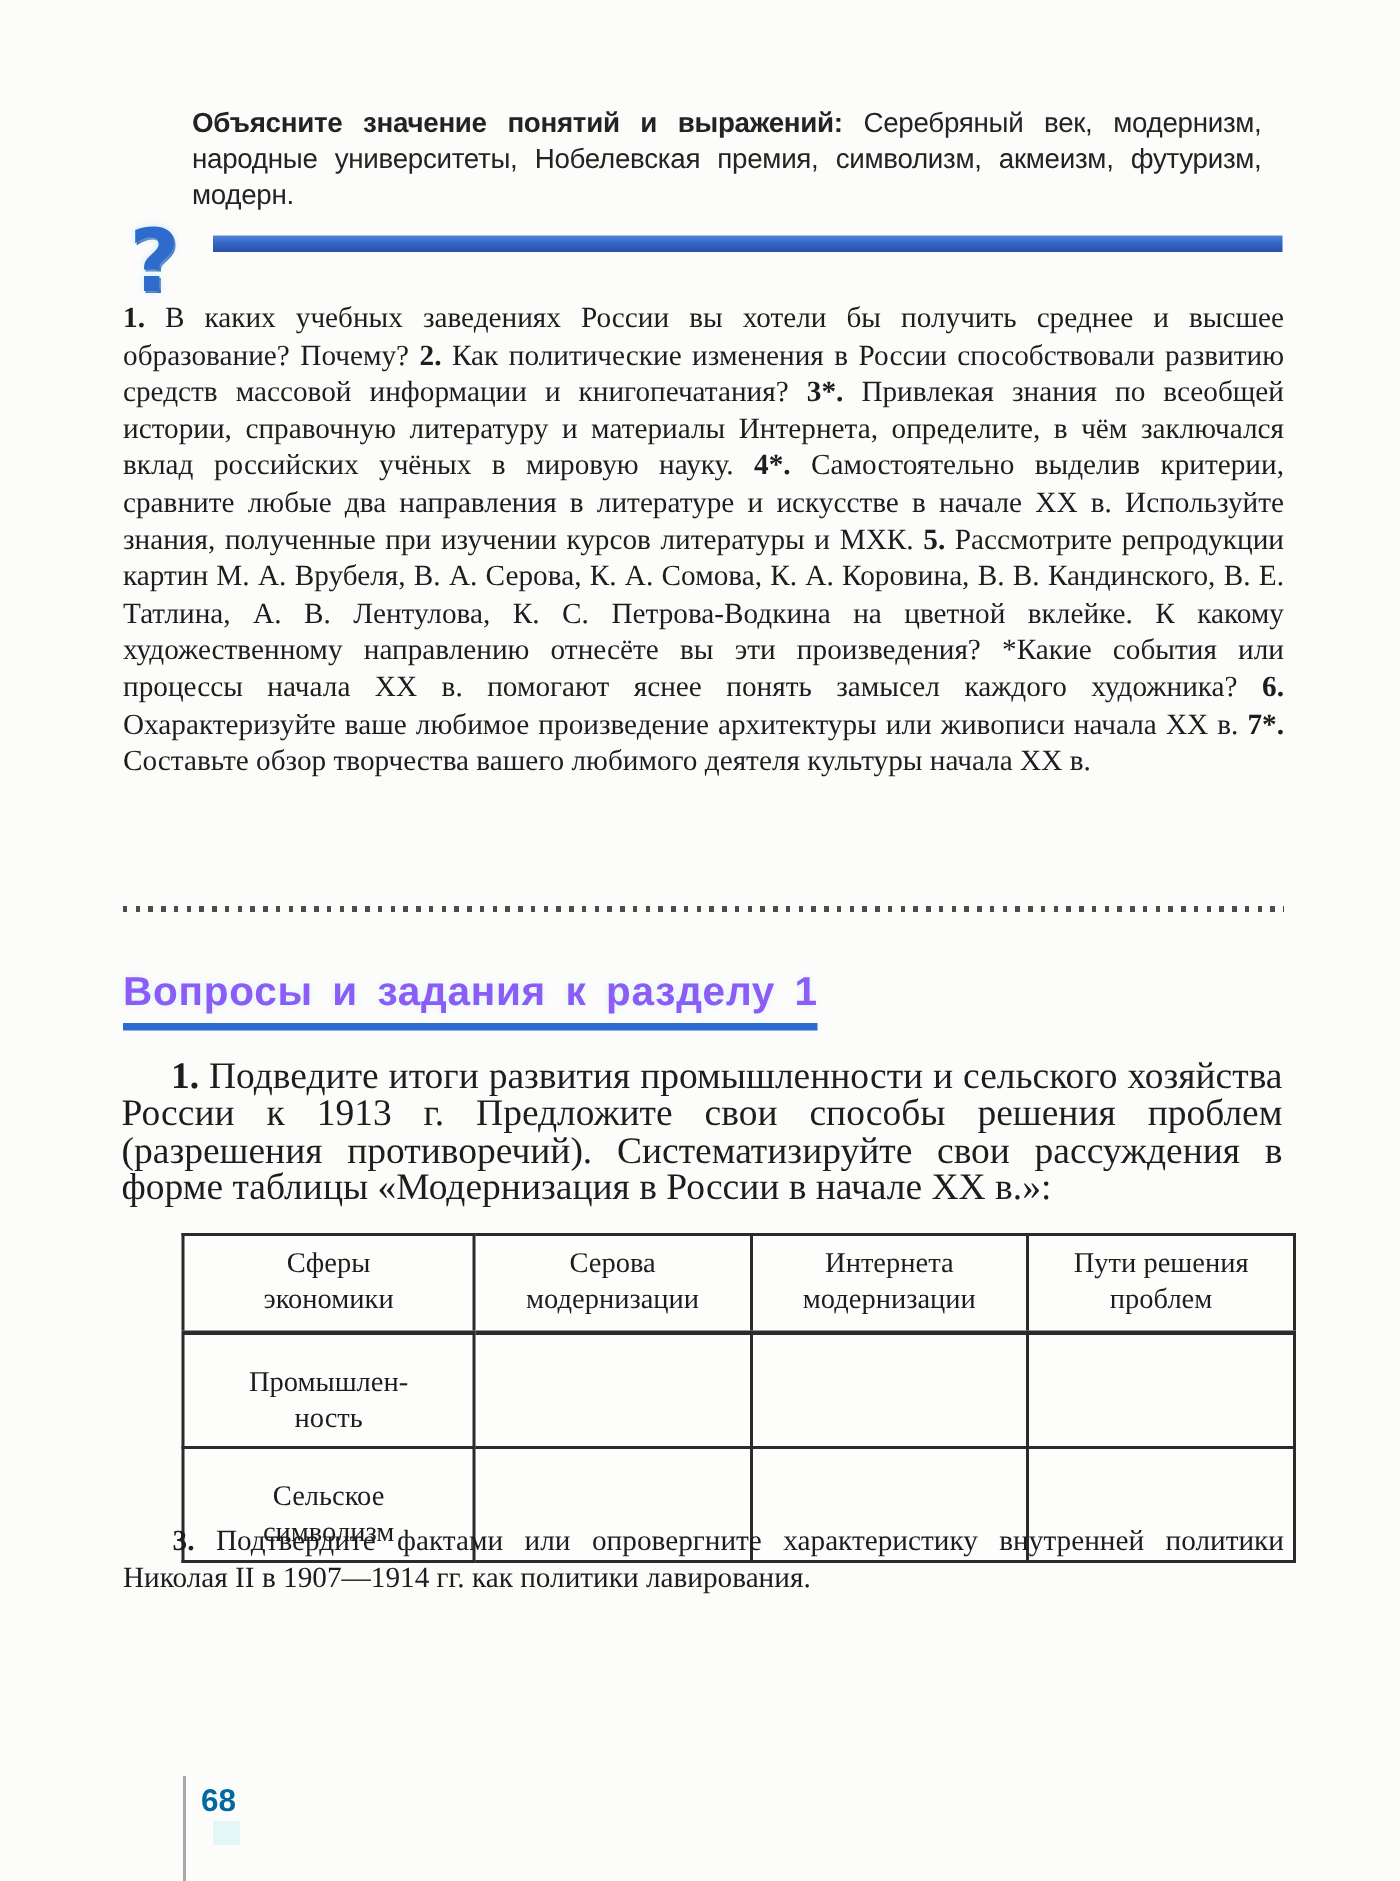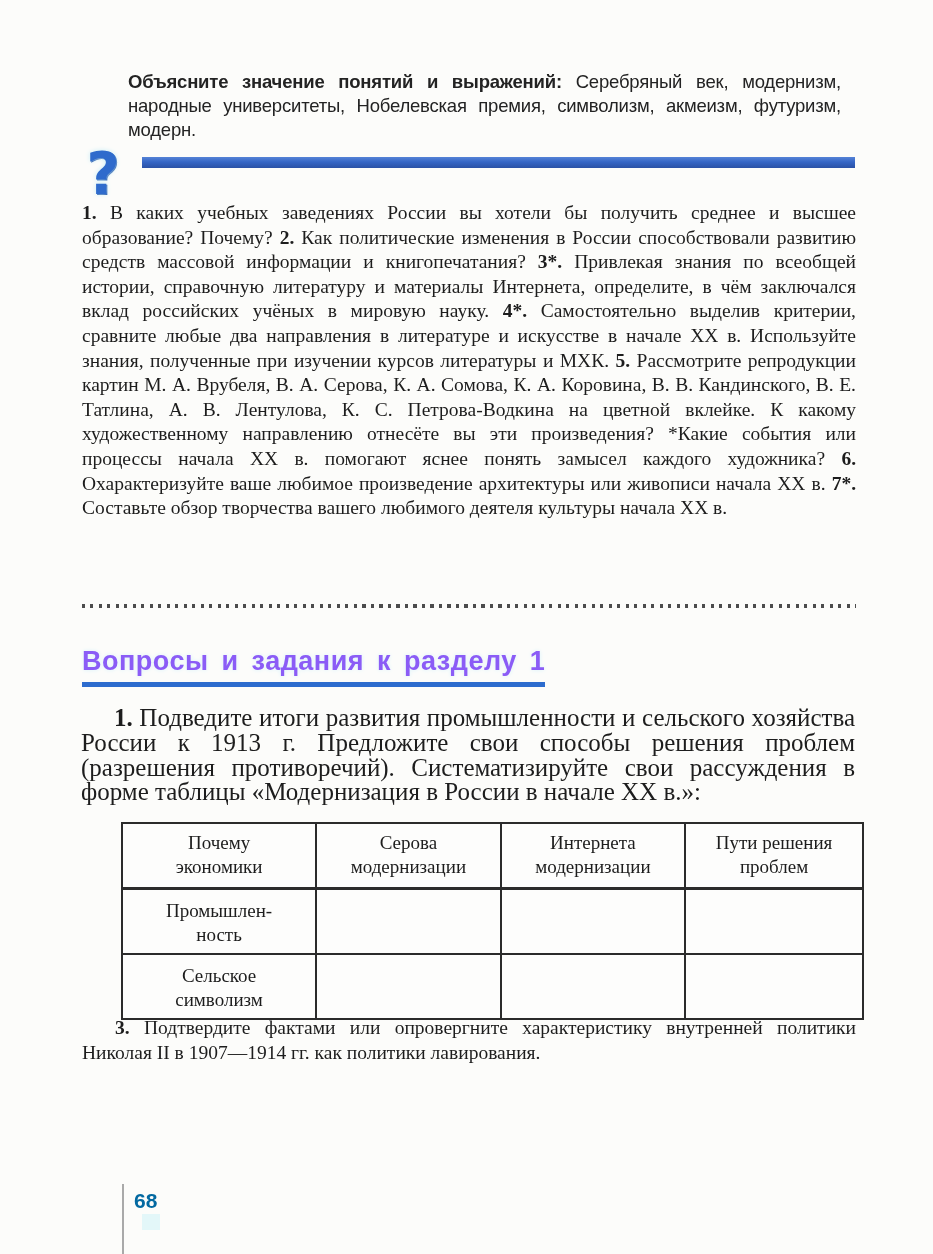--- a/index.html
+++ b/index.html
@@ -70,21 +70,21 @@
     font-size:19px;line-height:24px;table-layout:fixed;
     background:#fdfdfc;
   }
   .modtable th,.modtable td{
     border:2px solid #2b2b2b;
     text-align:center;vertical-align:top;
     white-space:pre-line;padding:4px 6px;
     font-weight:normal;
   }
   .modtable thead th{height:52px;border-bottom:3px solid #2b2b2b;padding-top:7px;}
-  .modtable tbody td{height:50px;padding-top:9px;margin-top:29px;}
+  .modtable tbody td{height:50px;padding-top:20px;margin-top:29px;}
   .modtable col.c1{width:26.2%;}
   .modtable col.c2{width:24.9%;}
   .modtable col.c3{width:24.9%;}
   .modtable col.c4{width:24%;}
   
   .foot-vline{left:122px;top:1184px;width:2px;height:70px;background:#a9a9a9;}
   .pagenum{
     left:134px;top:1189px;
     font-family:"Liberation Sans",sans-serif;
     font-size:21px;font-weight:bold;color:#0369a1;
@@ -111,21 +111,21 @@
 
 <table class="modtable">
   <colgroup>
       <col class="c1">
       <col class="c2">
       <col class="c3">
       <col class="c4">
     </colgroup>
   <thead>
     <tr>
-      <th>Почему
+      <th>Сферы
 экономики</th>
       <th>Серова
 модернизации</th>
       <th>Интернета
 модернизации</th>
       <th>Пути решения
 проблем</th>
     </tr>
   </thead>
   <tbody>

